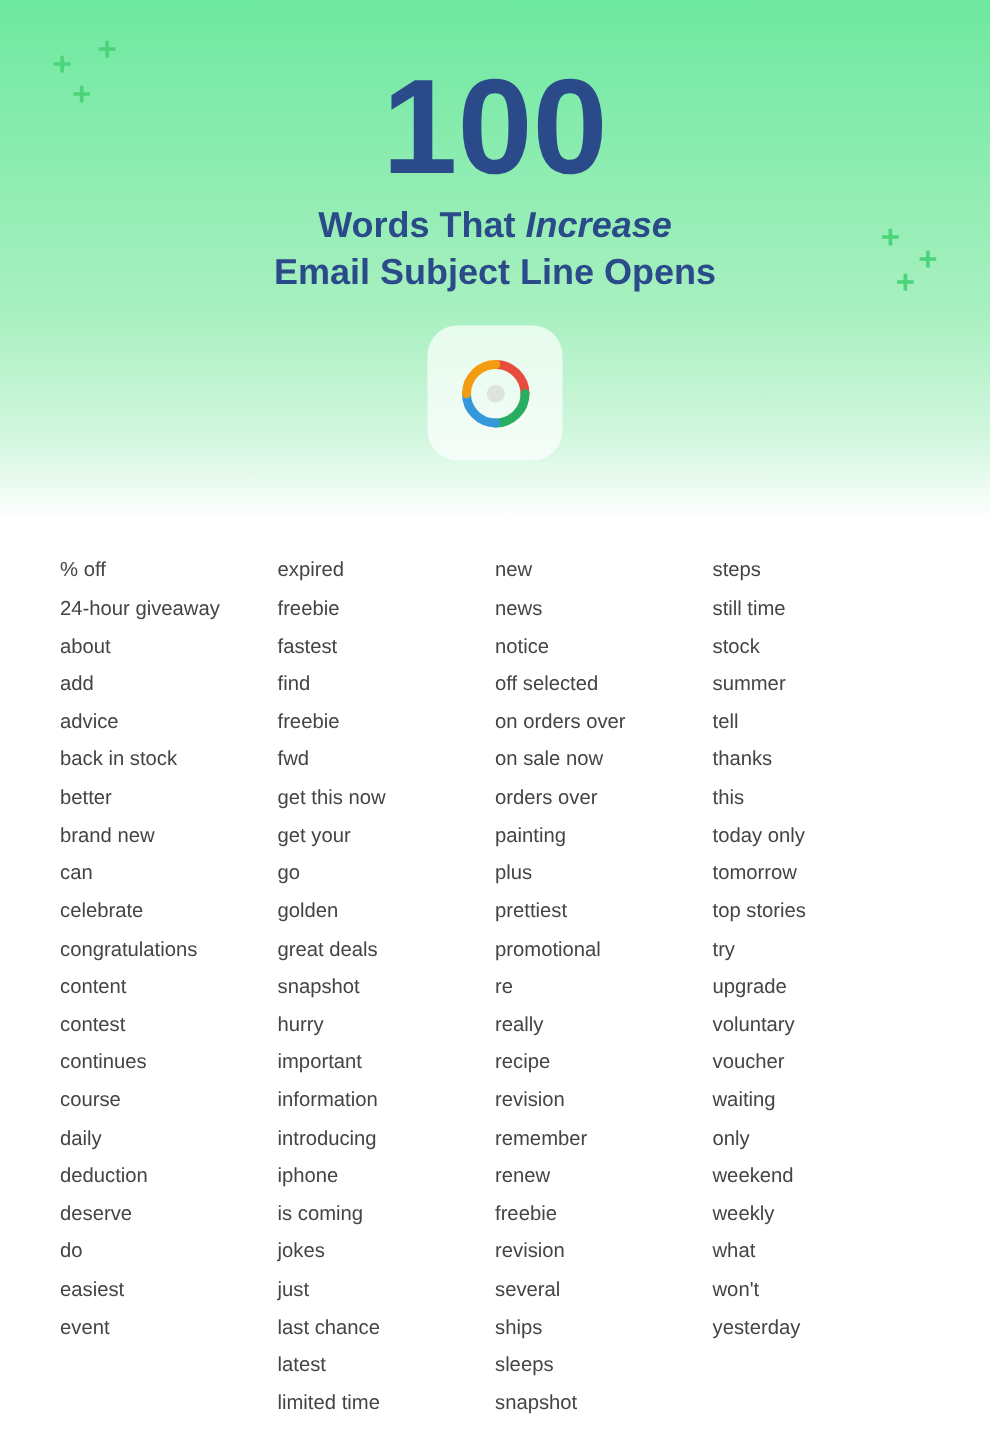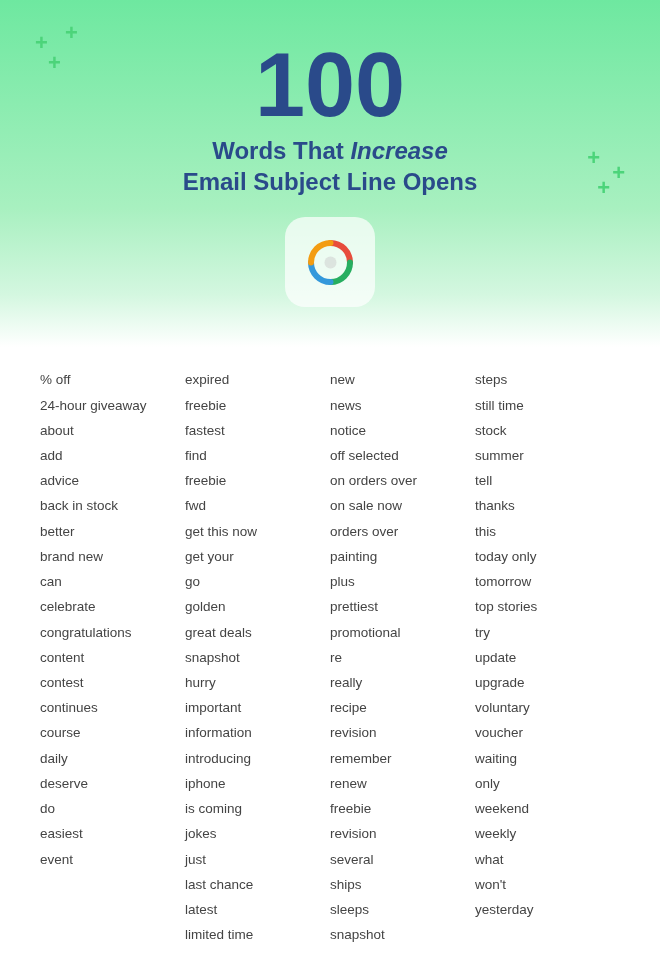--- a/index.html
+++ b/index.html
@@ -133,20 +133,21 @@
         <div class="word-item">better</div>
         <div class="word-item">brand new</div>
         <div class="word-item">can</div>
         <div class="word-item">celebrate</div>
         <div class="word-item">congratulations</div>
         <div class="word-item">content</div>
         <div class="word-item">contest</div>
         <div class="word-item">continues</div>
         <div class="word-item">course</div>
         <div class="word-item">daily</div>
+        <div class="word-item">deduction</div>
         <div class="word-item">deserve</div>
         <div class="word-item">do</div>
         <div class="word-item">easiest</div>
         <div class="word-item">event</div>
       </div>
       <div class="word-column">
         <div class="word-item">expired</div>
         <div class="word-item">freebie</div>
         <div class="word-item">fastest</div>
         <div class="word-item">find</div>
@@ -200,21 +201,20 @@
         <div class="word-item">still time</div>
         <div class="word-item">stock</div>
         <div class="word-item">summer</div>
         <div class="word-item">tell</div>
         <div class="word-item">thanks</div>
         <div class="word-item">this</div>
         <div class="word-item">today only</div>
         <div class="word-item">tomorrow</div>
         <div class="word-item">top stories</div>
         <div class="word-item">try</div>
-        <div class="word-item">update</div>
         <div class="word-item">upgrade</div>
         <div class="word-item">voluntary</div>
         <div class="word-item">voucher</div>
         <div class="word-item">waiting</div>
         <div class="word-item">only</div>
         <div class="word-item">weekend</div>
         <div class="word-item">weekly</div>
         <div class="word-item">what</div>
         <div class="word-item">won't</div>
         <div class="word-item">yesterday</div>

